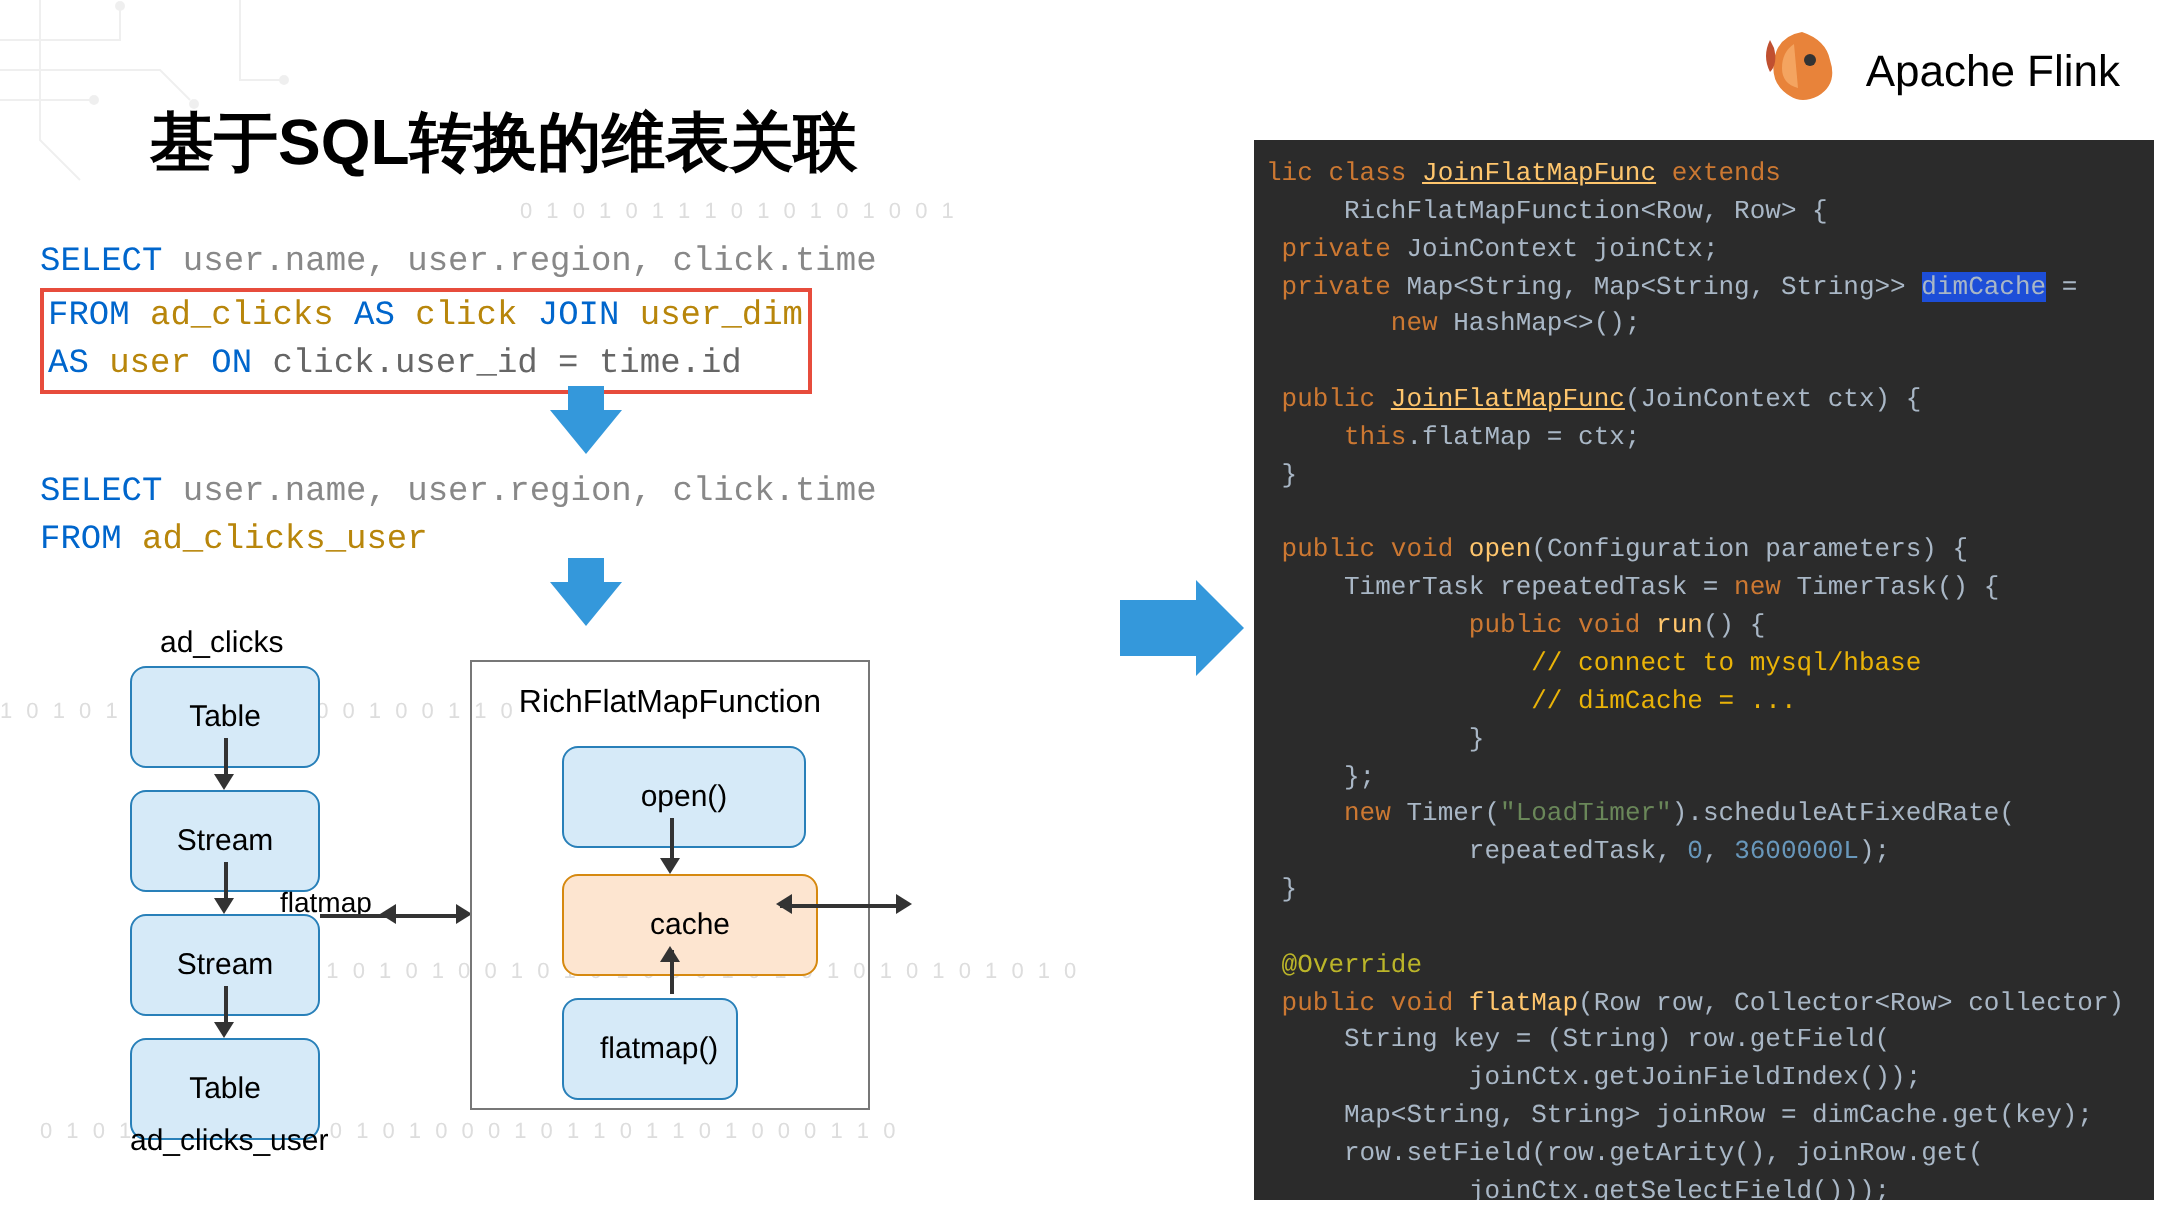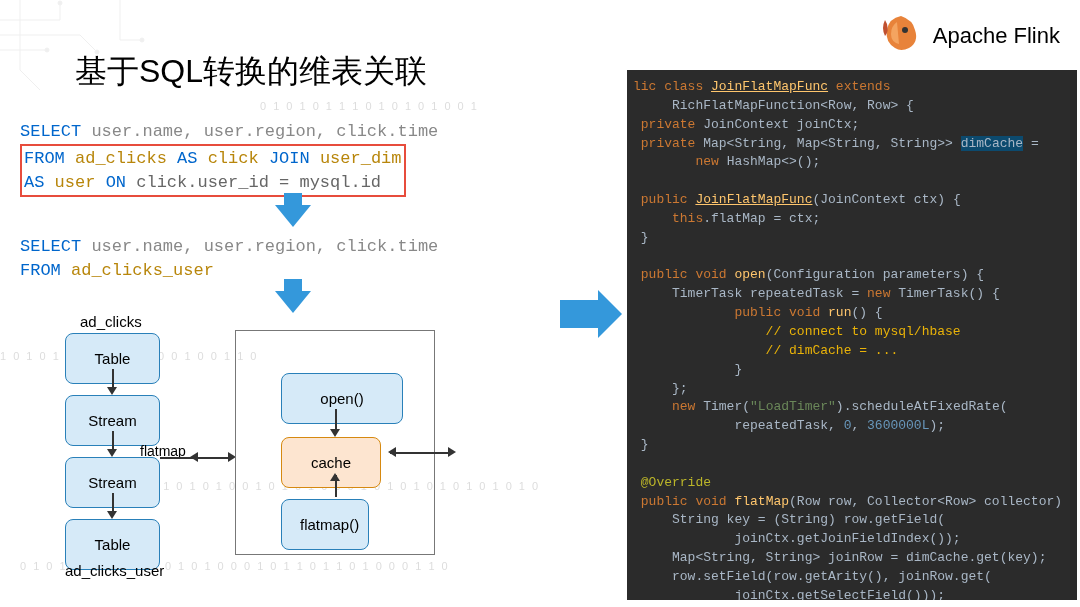--- a/index.html
+++ b/index.html
@@ -2,21 +2,21 @@
 <html><head>
 <meta charset="utf-8">
 <style>
 *{margin:0;padding:0;box-sizing:border-box}
 body{width:1080px;height:607px;background:#fff;font-family:Arial,sans-serif;position:relative;overflow:hidden}
 .circuit{position:absolute;top:0;left:0;width:200px;height:120px;opacity:.15}
 .circuit svg{width:100%;height:100%}
 .header{position:absolute;top:12px;right:20px;display:flex;align-items:center;gap:8px}
 .squirrel{width:48px;height:48px}
 .brand{font-size:22px;font-weight:normal;color:#000}
-.title{position:absolute;top:50px;left:75px;font-size:32px;font-weight:normal;color:#000}
+.title{position:absolute;top:50px;left:75px;font-size:32px;font-weight:bold;color:#000}
 .left{position:absolute;top:120px;left:20px;width:545px}
 .sql{font-family:'Courier New',monospace;font-size:17px;line-height:1.4;white-space:pre;color:#333}
 .sql .kw{color:#0066cc}
 .sql .s1{color:#888}
 .sql .s2{color:#b8860b}
 .box-red{border:2px solid #e74c3c;padding:1px 2px;display:inline-block}
 .arrow-down{width:0;height:0;border-left:18px solid transparent;border-right:18px solid transparent;border-top:22px solid #3498db;margin:8px auto;position:relative}
 .arrow-down::before{content:'';position:absolute;top:-34px;left:-9px;width:18px;height:14px;background:#3498db}
 .arrow-right{position:absolute;top:300px;left:560px;width:42px;height:28px;background:#3498db}
 .arrow-right::after{content:'';position:absolute;right:-20px;top:-10px;width:0;height:0;border-top:24px solid transparent;border-bottom:24px solid transparent;border-left:24px solid #3498db}
@@ -38,21 +38,21 @@
 .ah-l{border-top:5px solid transparent;border-bottom:5px solid transparent;border-right:8px solid #333}
 .ah-d{border-left:5px solid transparent;border-right:5px solid transparent;border-top:8px solid #333}
 .ah-u{border-left:5px solid transparent;border-right:5px solid transparent;border-bottom:8px solid #333}
 .code{position:absolute;top:70px;right:3px;width:450px;height:530px;background:#2b2b2b;color:#a9b7c6;font-family:'Courier New',monospace;font-size:13px;line-height:1.45;padding:8px 6px;white-space:pre;overflow:hidden}
 .code .k{color:#cc7832}
 .code .c{color:#eab308}
 .code .s{color:#6a8759}
 .code .n{color:#6897bb}
 .code .f{color:#ffc66d}
 .code .u{text-decoration:underline}
-.code .hl{background:#0c4a6e}
+.code .hl{background:#1d4ed8}
 .code .an{color:#bbb529}
 .bg-num{position:absolute;color:#ddd;font-size:11px;letter-spacing:2px;z-index:-1}
 </style>
 </head>
 <body>
 
 <div class="circuit">
 <svg viewBox="0 0 200 120">
       <g stroke="#999" stroke-width="1" fill="none">
         <path d="M0 20 L60 20 L60 5"></path>
@@ -81,21 +81,21 @@
       <path d="M8 8 Q4 16 8 24 Q12 20 10 12" fill="#c05030"></path>
     </svg>
   <span class="brand">Apache Flink</span>
 </div>
 
 <div class="title">基于SQL转换的维表关联</div>
 
 <div class="left">
   <div class="sql"><span class="kw">SELECT</span> <span class="s1" style="color:#888">user.name, user.region, click.time</span>
 <span class="box-red"><span class="kw">FROM</span> <span class="s2">ad_clicks</span> <span class="kw">AS</span> <span class="s2">click</span> <span class="kw">JOIN</span> <span class="s2">user_dim</span>
-<span class="kw">AS</span> <span class="s2">user</span> <span class="kw">ON</span> <span style="color:#666">click.user_id = mysql.id</span></span></div>
+<span class="kw">AS</span> <span class="s2">user</span> <span class="kw">ON</span> <span style="color:#666">click.user_id = time.id</span></span></div>
   <div class="arrow-down"></div>
   <div class="sql"><span class="kw">SELECT</span> <span class="s1">user.name, user.region, click.time</span>
 <span class="kw">FROM</span> <span class="s2">ad_clicks_user</span></div>
   <div class="arrow-down"></div>
 </div>
 
 <div class="diagram">
   <div class="label" style="top:-2px;left:60px">ad_clicks</div>
   <div class="node" style="top:18px;left:45px;width:95px">Table</div>
   <div class="conn conn-v" style="top:54px;left:92px;height:20px"></div>
@@ -108,24 +108,25 @@
   <div class="conn conn-v" style="top:178px;left:92px;height:20px"></div>
     <div class="ah ah-d" style="top:196px;left:87px"></div>
   <div class="node" style="top:204px;left:45px;width:95px">Table</div>
   <div class="label" style="top:247px;left:45px">ad_clicks_user</div>
 
   <div class="conn conn-h" style="top:142px;left:140px;width:70px"></div>
   <div class="ah ah-r" style="top:137px;left:208px"></div>
   <div class="ah ah-l" style="top:137px;left:170px"></div>
 
   <div class="rfm-box" style="top:15px;left:215px;width:200px;height:225px">
+    <div class="rfm-title">RichFlatMapFunction</div>
     <div class="node" style="top:42px;left:45px;width:122px">open()</div>
     <div class="conn conn-v" style="top:78px;left:99px;height:22px"></div>
       <div class="ah ah-d" style="top:98px;left:94px"></div>
-    <div class="node orange" style="top:106px;left:45px;width:100px">cache</div>
+    <div class="node orange" style="top:106px;left:45px;width:128px">cache</div>
     <div class="conn conn-v" style="top:144px;left:99px;height:22px"></div>
       <div class="ah ah-u" style="top:142px;left:94px"></div>
     <div class="node" style="top:168px;left:45px;width:88px">flatmap()</div>
   </div>
 
   <div class="conn conn-h" style="top:137px;left:370px;width:60px"></div>
   <div class="ah ah-r" style="top:132px;left:428px"></div>
   <div class="ah ah-l" style="top:132px;left:368px"></div>
 
 </div>

